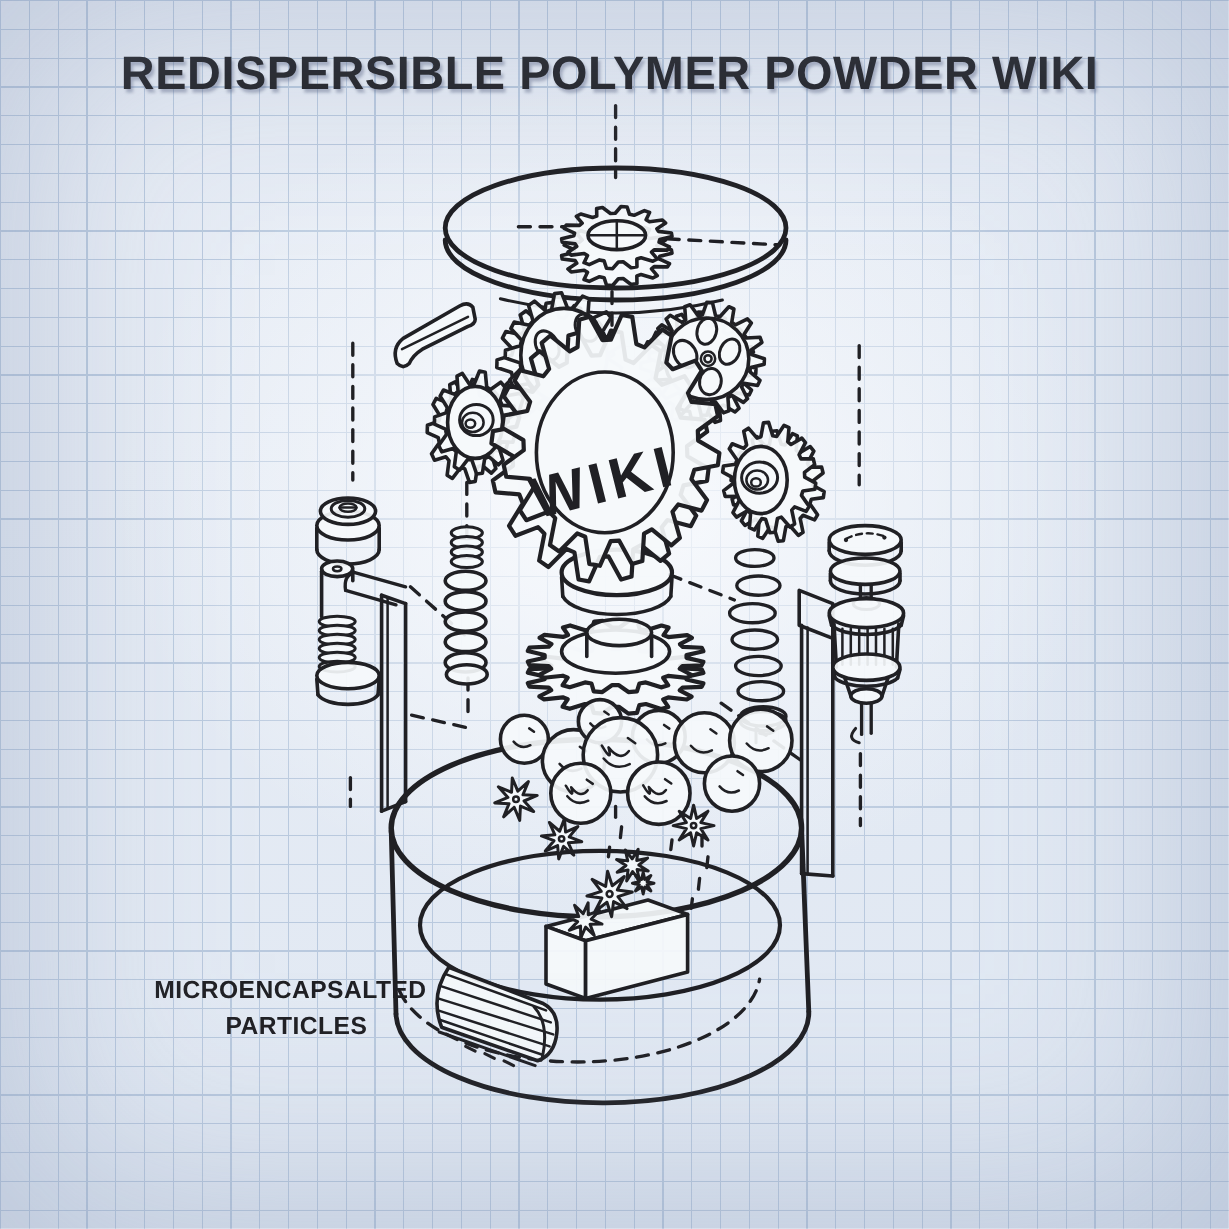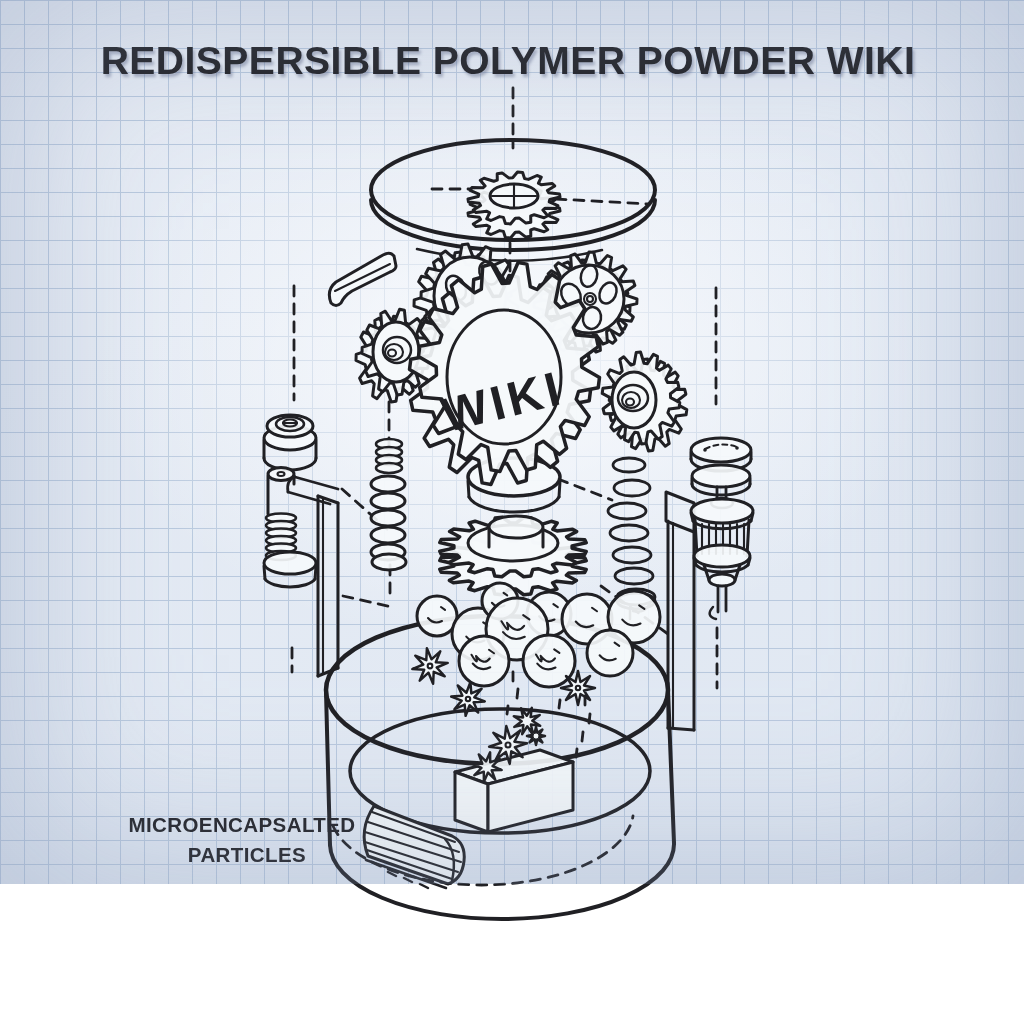--- a/index.html
+++ b/index.html
@@ -3,21 +3,21 @@
 <meta charset="utf-8">
 <style>
   :root{
     --ink:#202024;
     --paper:rgba(245,248,251,.92);
     --grid:#b9c9de;
   }
   html,body{margin:0;padding:0;}
   body{width:1024px;height:1024px;overflow:hidden;font-family:"Liberation Sans",sans-serif;}
   .stage{
-    position:relative;width:1024px;height:884px;
+    position:relative;width:1024px;height:1024px;
     background:
       radial-gradient(ellipse 55% 45% at 50% 40%, rgba(252,253,255,.88), rgba(252,253,255,0) 75%),
       repeating-linear-gradient(to right, var(--grid) 0 1px, transparent 1px 24px),
       repeating-linear-gradient(to bottom, var(--grid) 0 1px, transparent 1px 24px),
       linear-gradient(160deg,#e9eef6,#dfe7f2);
   }
   .vig{position:absolute;inset:0;box-shadow:inset 0 0 170px 25px rgba(125,145,178,.38);pointer-events:none;z-index:5;}
   svg.draw{position:absolute;left:0;top:0;z-index:2;}
   svg.draw *{stroke:var(--ink);fill:none;stroke-width:3;stroke-linecap:round;stroke-linejoin:round;}
   svg.draw .f{fill:var(--paper);}

